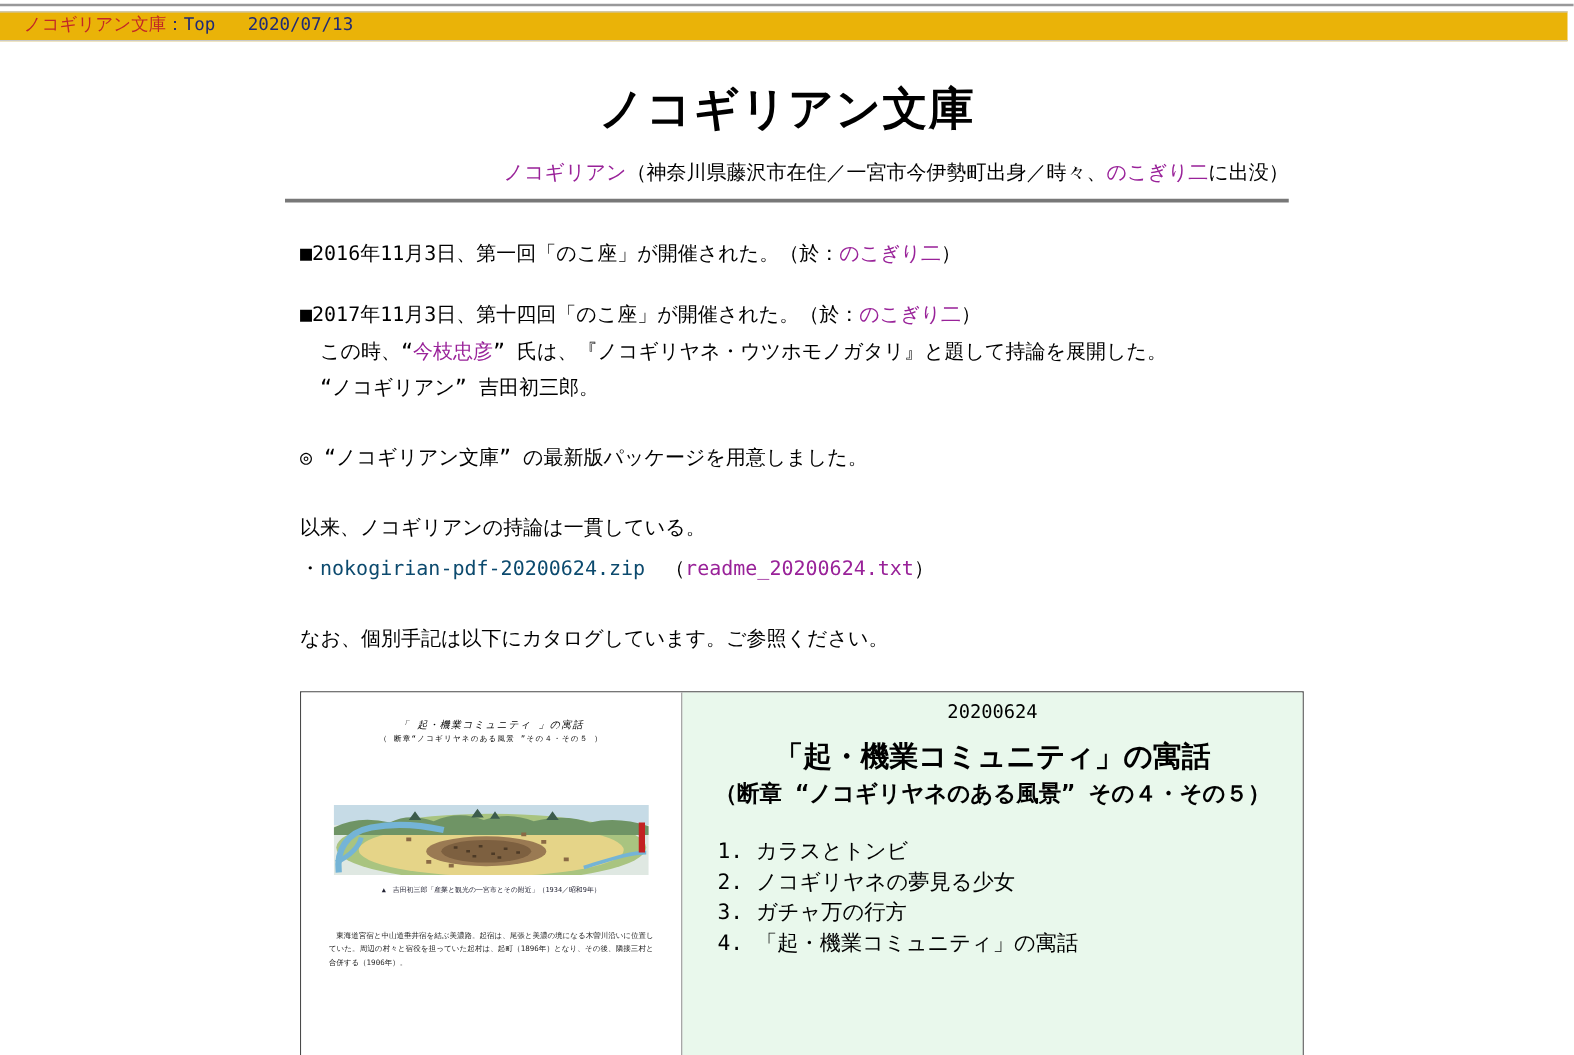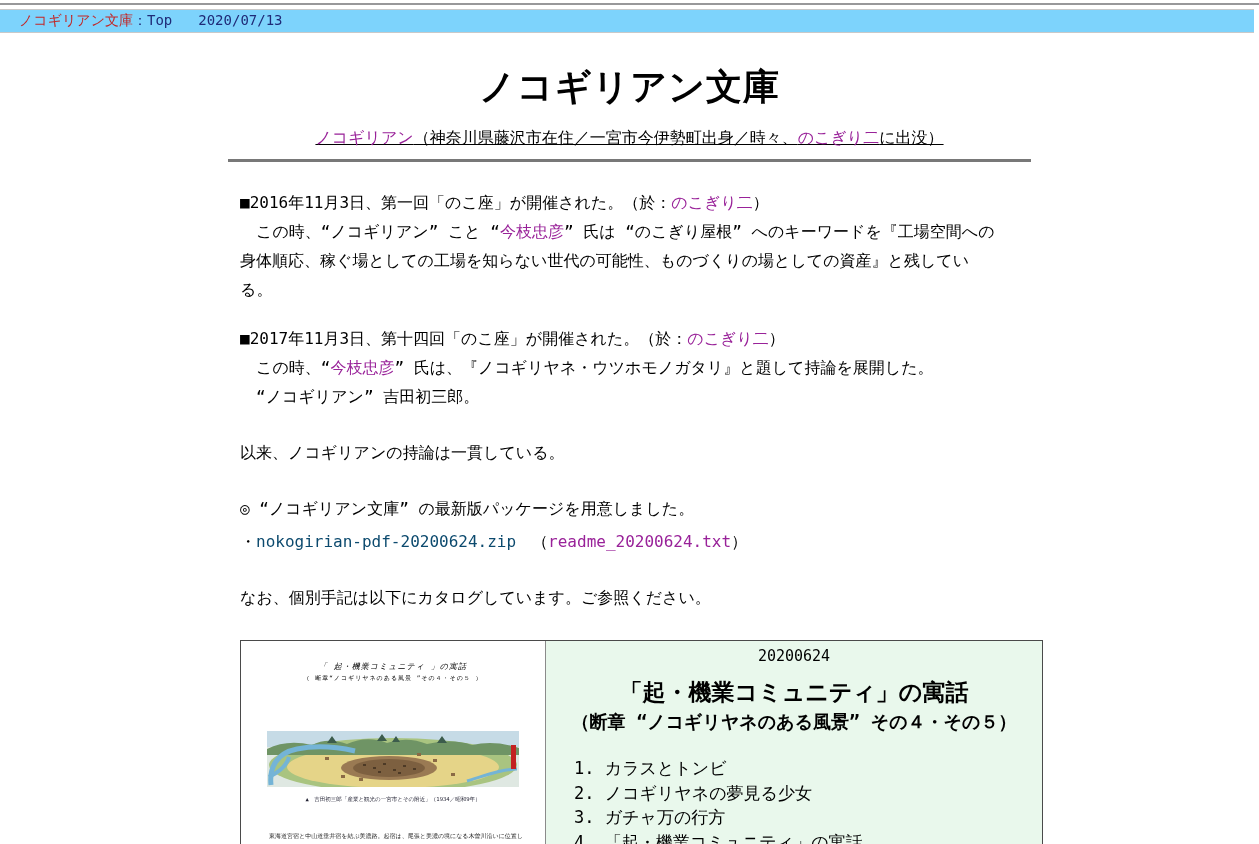--- a/index.html
+++ b/index.html
@@ -1,27 +1,27 @@
 <!DOCTYPE html>
 <html lang="ja"><head>
 <meta charset="utf-8">
 <style>
   html,body{margin:0;padding:0;width:1259px;height:844px;overflow:hidden;background:#fff;
     font-family:"DejaVu Sans Mono","DejaVu Sans",sans-serif;color:#000;}
   
   .top-rule{height:2px;background:#98989a;margin-top:3px;}
-  .topbar{background:#7dd3fc;border-top:1px solid #c9c9c9;border-bottom:1px solid #c9c9c9;
+  .topbar{background:#eab308;border-top:1px solid #c9c9c9;border-bottom:1px solid #c9c9c9;
     margin-top:4px;margin-right:5px;padding:2px 0 3px 19px;font-size:14px;line-height:17px;}
   .topbar .site{color:#c22727;text-decoration:none;}
   .topbar .nav{color:#1f2a77;}
   .topbar .date{color:#1f2a77;margin-left:26px;}
   
   main{width:803px;margin:0 auto;}
   h1{font-size:36px;font-weight:700;text-align:center;margin:30px 0 16px;letter-spacing:1px;}
-  .subtitle{font-size:16px;text-align:center;margin:0 0 10px;text-decoration:underline;}
+  .subtitle{font-size:16px;text-align:right;margin:0 0 10px;}
   a{text-decoration:none;cursor:pointer;}
   .vlink{color:#992299;}
   .blink{color:#0c4a6e;}
   .main-rule{border:none;border-top:3px solid #787878;margin:10px 0 0;}
   .content{padding:6px 34px 0 12px;font-size:16px;}
   .sec{margin:20px 0 0;}
   .sec p{margin:0;line-height:29px;}
   .lone{margin:27px 0 0;line-height:29px;}
   .dl-line{margin:4px 0 0;line-height:29px;}
   
@@ -57,32 +57,31 @@
   <h1>ノコギリアン文庫</h1>
 
   <p class="subtitle"><a class="vlink">ノコギリアン</a><span>（神奈川県藤沢市在住／一宮市今伊勢町出身／時々、</span><a class="vlink">のこぎり二</a><span>に出没）</span></p>
 
   <hr class="main-rule">
 
   <div class="content">
 
     <div class="sec">
       <p><span>■2016年11月3日、第一回「のこ座」が開催された。（於：</span><a class="vlink">のこぎり二</a><span>）</span></p>
-      <p><span>　この時、“ノコギリアン” こと “</span><a class="vlink">今枝忠彦</a><span>” 氏は “のこぎり屋根” へのキーワードを『工場空間への身体順応、稼ぐ場としての工場を知らない世代の可能性、ものづくりの場としての資産』と残している。</span></p>
     </div>
 
     <div class="sec">
       <p><span>■2017年11月3日、第十四回「のこ座」が開催された。（於：</span><a class="vlink">のこぎり二</a><span>）</span></p>
       <p><span>　この時、“</span><a class="vlink">今枝忠彦</a><span>” 氏は、『ノコギリヤネ・ウツホモノガタリ』と題して持論を展開した。</span></p>
       <p>　“ノコギリアン” 吉田初三郎。</p>
     </div>
 
+    <p class="lone">◎ “ノコギリアン文庫” の最新版パッケージを用意しました。</p>
+
     <p class="lone">以来、ノコギリアンの持論は一貫している。</p>
-
-    <p class="lone">◎ “ノコギリアン文庫” の最新版パッケージを用意しました。</p>
 
     <p class="dl-line"><span>・</span><a class="blink">nokogirian-pdf-20200624.zip</a><span>　（</span><a class="vlink">readme_20200624.txt</a><span>）</span></p>
 
     <p class="lone">なお、個別手記は以下にカタログしています。ご参照ください。</p>
 
     <div class="catalog-box">
 
       <div class="thumb-cell">
         <p class="thumb-title">「 起・機業コミュニティ 」の寓話</p>
         <p class="thumb-sub">（ 断章“ノコギリヤネのある風景 ”その４・その５ ）</p>

